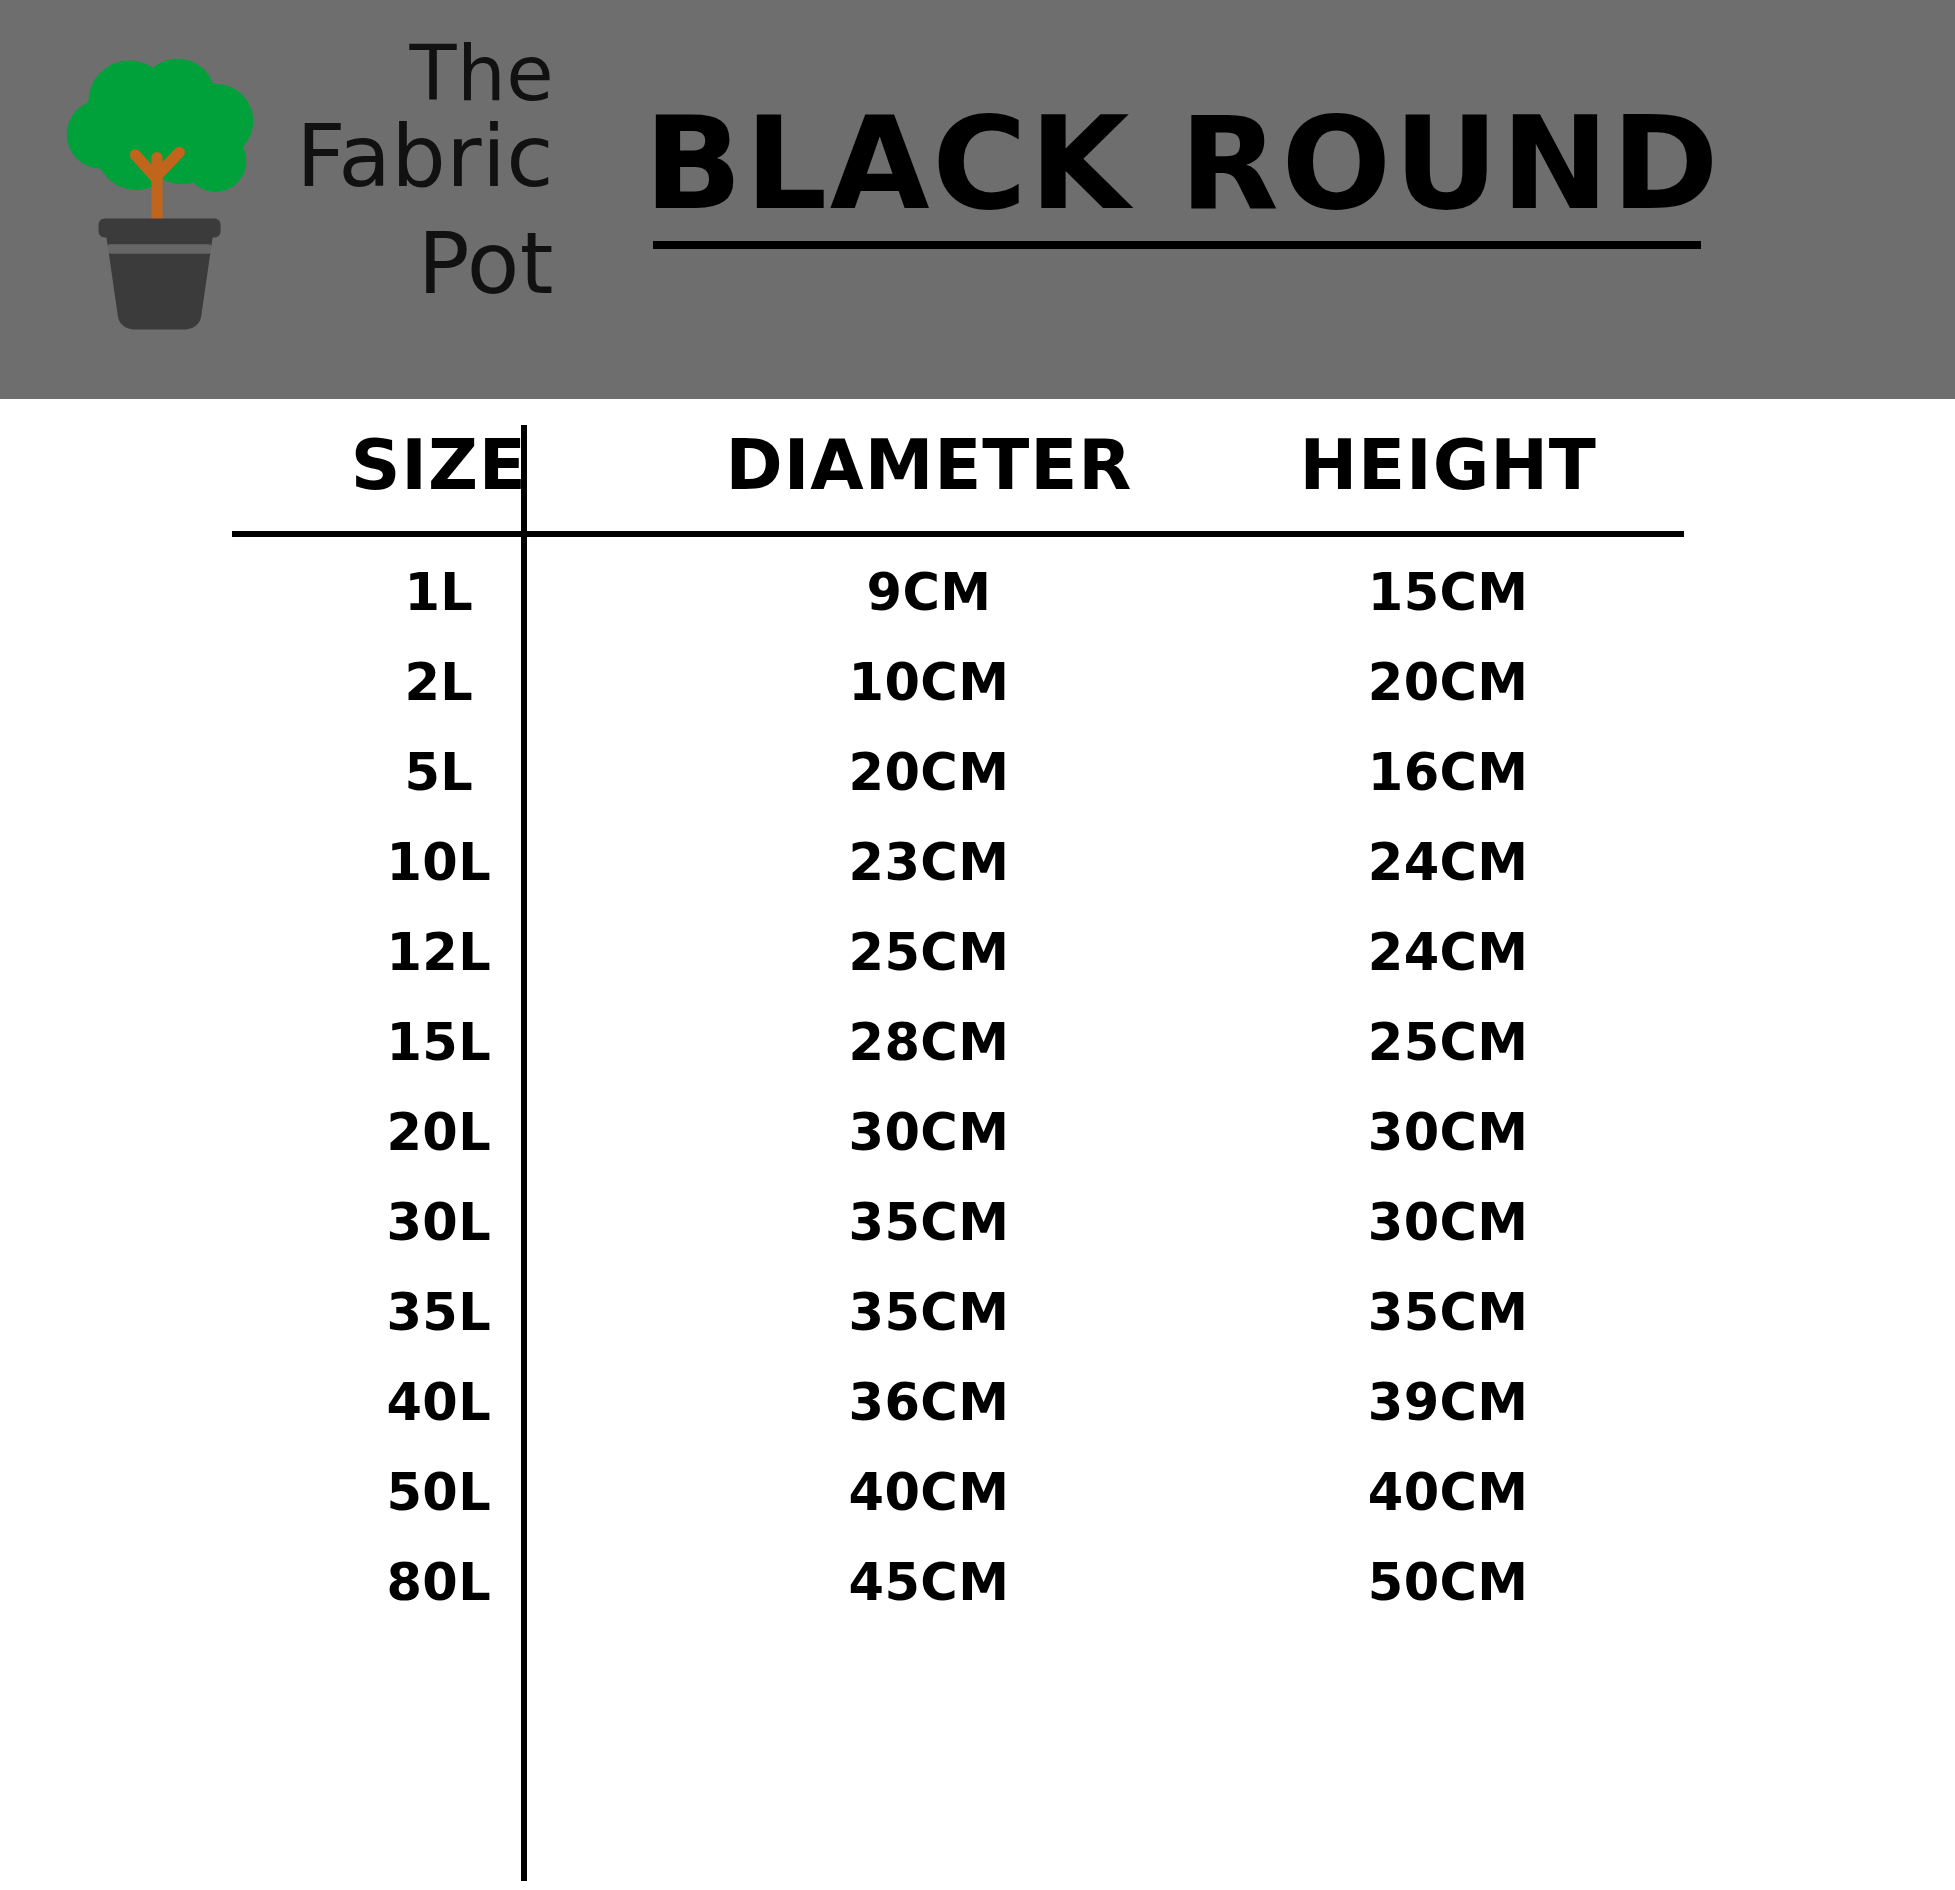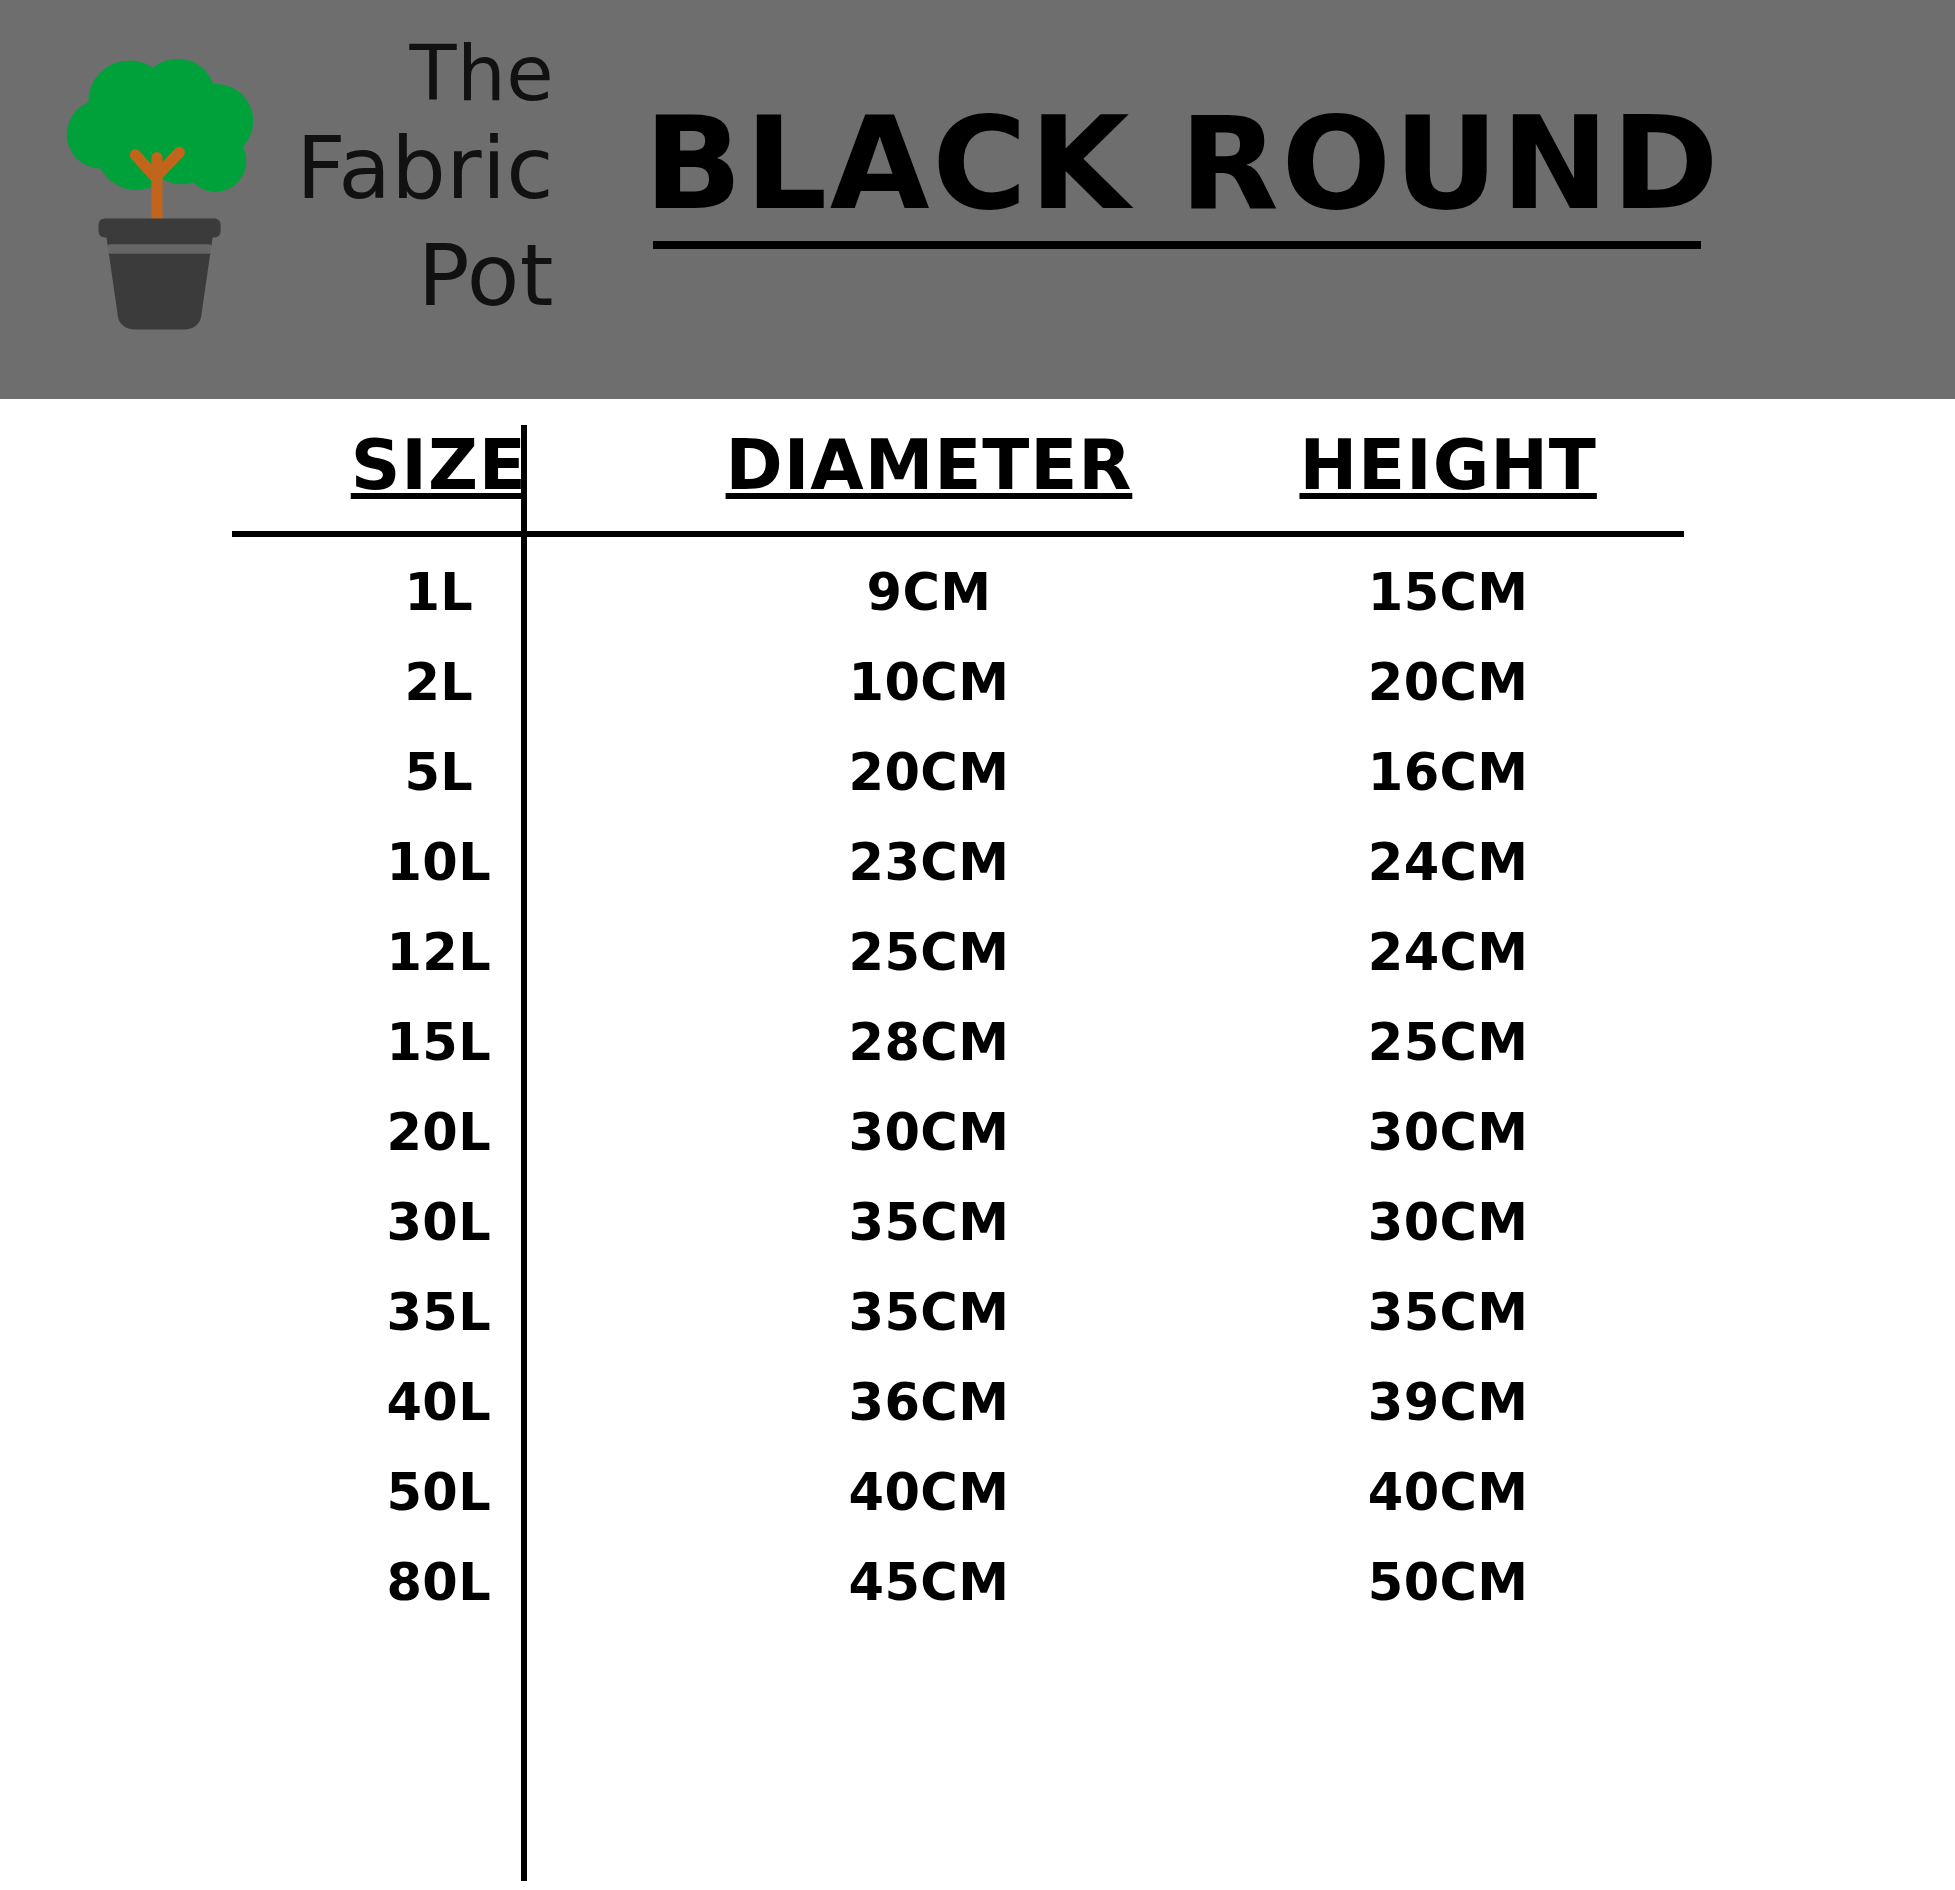--- a/index.html
+++ b/index.html
@@ -51,21 +51,21 @@
   .logo-text span {
     display: block;
     font-family: "DejaVu Sans", sans-serif;
     color: #111111;
     font-weight: 400;
     line-height: 1;
     letter-spacing: 0.4px;
     text-align: right;
   }
   .logo-word-1 { font-size: 77px; margin-left: 0px; }
-  .logo-word-2 { font-size: 86px; margin-top: 13px; margin-left: 0px; }
+  .logo-word-2 { font-size: 86px; margin-top: 1px; margin-left: 0px; }
   .logo-word-3 { font-size: 86px; margin-top: 21px; margin-left: 0px; }
 
   .title-wrap {
     position: absolute;
     left: 636px;
     top: 99px;
     width: 1082px;
     text-align: center;
   }
   .title-wrap .title {
@@ -103,21 +103,20 @@
   }
 
   table.sizes th {
     font-family: "DejaVu Sans", sans-serif;
     font-weight: bold;
     font-size: 69px;
     color: #000000;
     letter-spacing: 0.9px;
     padding: 0 0 26px 0;
     text-align: center;
-    text-decoration: underline;
   }
   table.sizes th.size-h { width: 412px; }
   table.sizes th.dia-h  { width: 567px; }
   table.sizes th.hei-h  { width: 472px; }
 
   table.sizes thead tr {
     border-bottom: 6px solid #000000;
   }
 
   table.sizes td {

